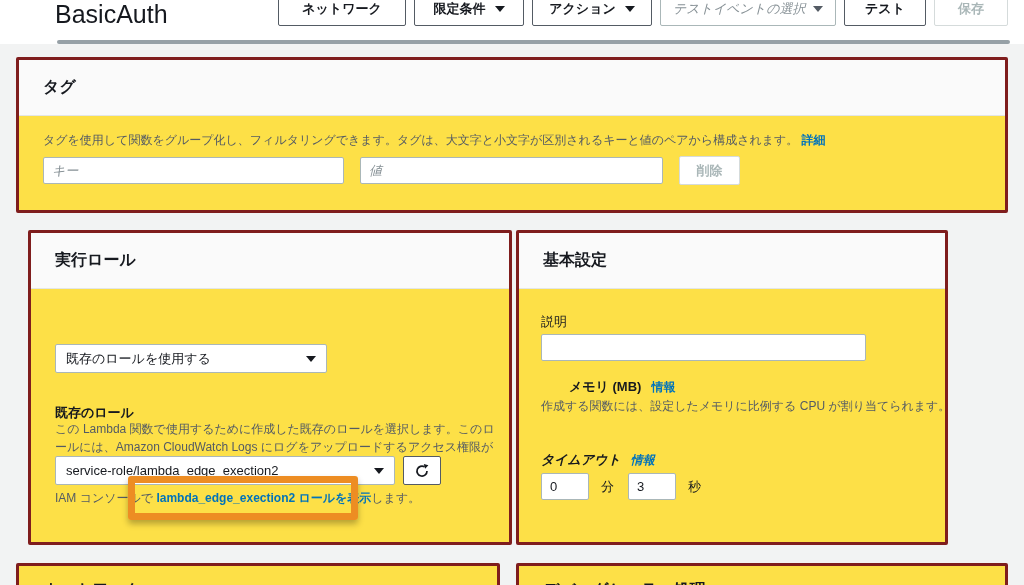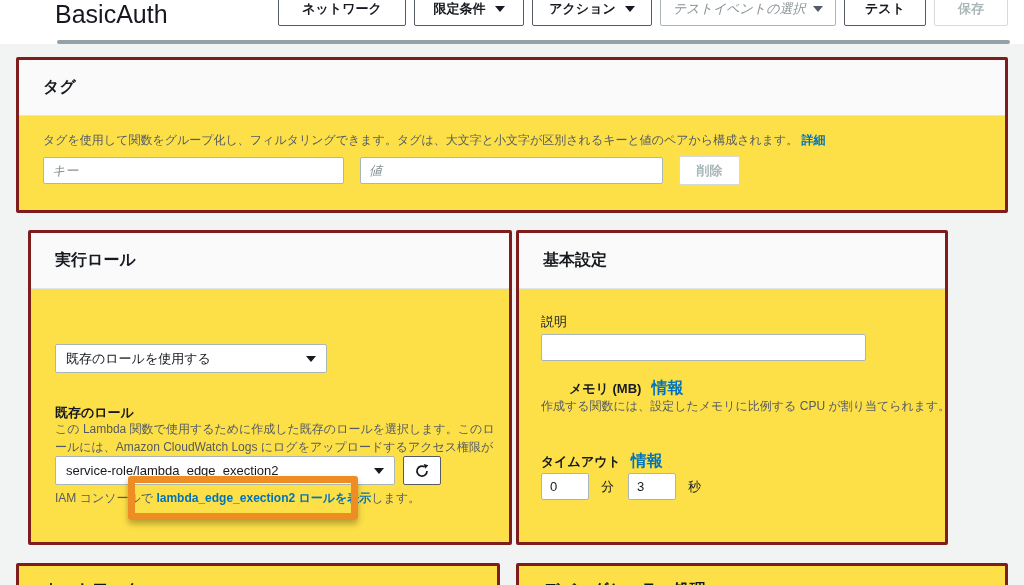--- a/index.html
+++ b/index.html
@@ -40,21 +40,21 @@
   .txt-input { border:1px solid #aab7b8; border-radius:2px; height:27px; padding:0 8px;
     font-size:13px; font-family:"Liberation Sans",sans-serif; color:#16191f; background:#fff; }
   .txt-input::placeholder { font-style:italic; color:#879196; }
   .sel { border:1px solid #aab7b8; border-radius:2px; height:29px; background:#fff;
     display:flex; align-items:center; justify-content:space-between; padding:0 10px;
     font-size:13px; color:#16191f; cursor:pointer; }
   .btn-sm { border:1px solid #d5dbdb; border-radius:2px; background:#fff; color:#aab7b8;
     font-size:13px; font-weight:bold; display:flex; align-items:center; justify-content:center; }
   .lbl { font-size:13px; color:#16191f; }
   .lbl.b { font-weight:bold; }
-  .info-lnk { font-size:16px; }
+  .info-lnk { font-size:12px; }
   .abs { position:absolute; }
   
   .refresh-btn { border:1px solid #545b64; border-radius:2px; background:#fff;
     display:flex; align-items:center; justify-content:center; cursor:pointer; color:#16191f; }
   
   .slider-track { position:relative; height:3px; background:#848b91; border-radius:2px; flex:1; }
   .slider-thumb { position:absolute; left:-2px; top:50%; transform:translateY(-50%);
     width:16px; height:16px; border-radius:50%; background:#fff; border:1px solid #879196;
     box-shadow:0 1px 1px rgba(0,0,0,.15); cursor:pointer; }
   
@@ -141,21 +141,21 @@
     <div class="card-header">
       <span class="card-title">基本設定</span>
     </div>
     <div class="abs lbl" style="left:22px; top:80px;">説明</div>
     <input class="abs txt-input" style="left: 22px; top: 101px; width: 325px;" value="">
     <div class="abs" style="left:22px; top:145px; display:flex; align-items:center; gap:10px;margin-left:28px;">
       <span class="lbl b">メモリ (MB)</span>
       <a class="lnk info-lnk">情報</a>
     </div>
     <div class="abs desc" style="left:22px; top:164px; width:448px;">作成する関数には、設定したメモリに比例する CPU が割り当てられます。</div>
-    <div class="abs" style="left:22px; top:218px; display:flex; align-items:center; gap:10px;">
+    <div class="abs" style="left:22px; top:218px; display:flex; align-items:center; gap:10px;font-style:italic;">
       <span class="lbl b">タイムアウト</span>
       <a class="lnk info-lnk">情報</a>
     </div>
     <div class="abs" style="left:22px; top:240px; display:flex; align-items:center;">
       <input class="txt-input" style="width: 48px;" value="0">
       <span class="lbl" style="margin:0 14px 0 12px;">分</span>
       <input class="txt-input" style="width: 48px;" value="3">
       <span class="lbl" style="margin-left:12px;">秒</span>
     </div>
   </div>

